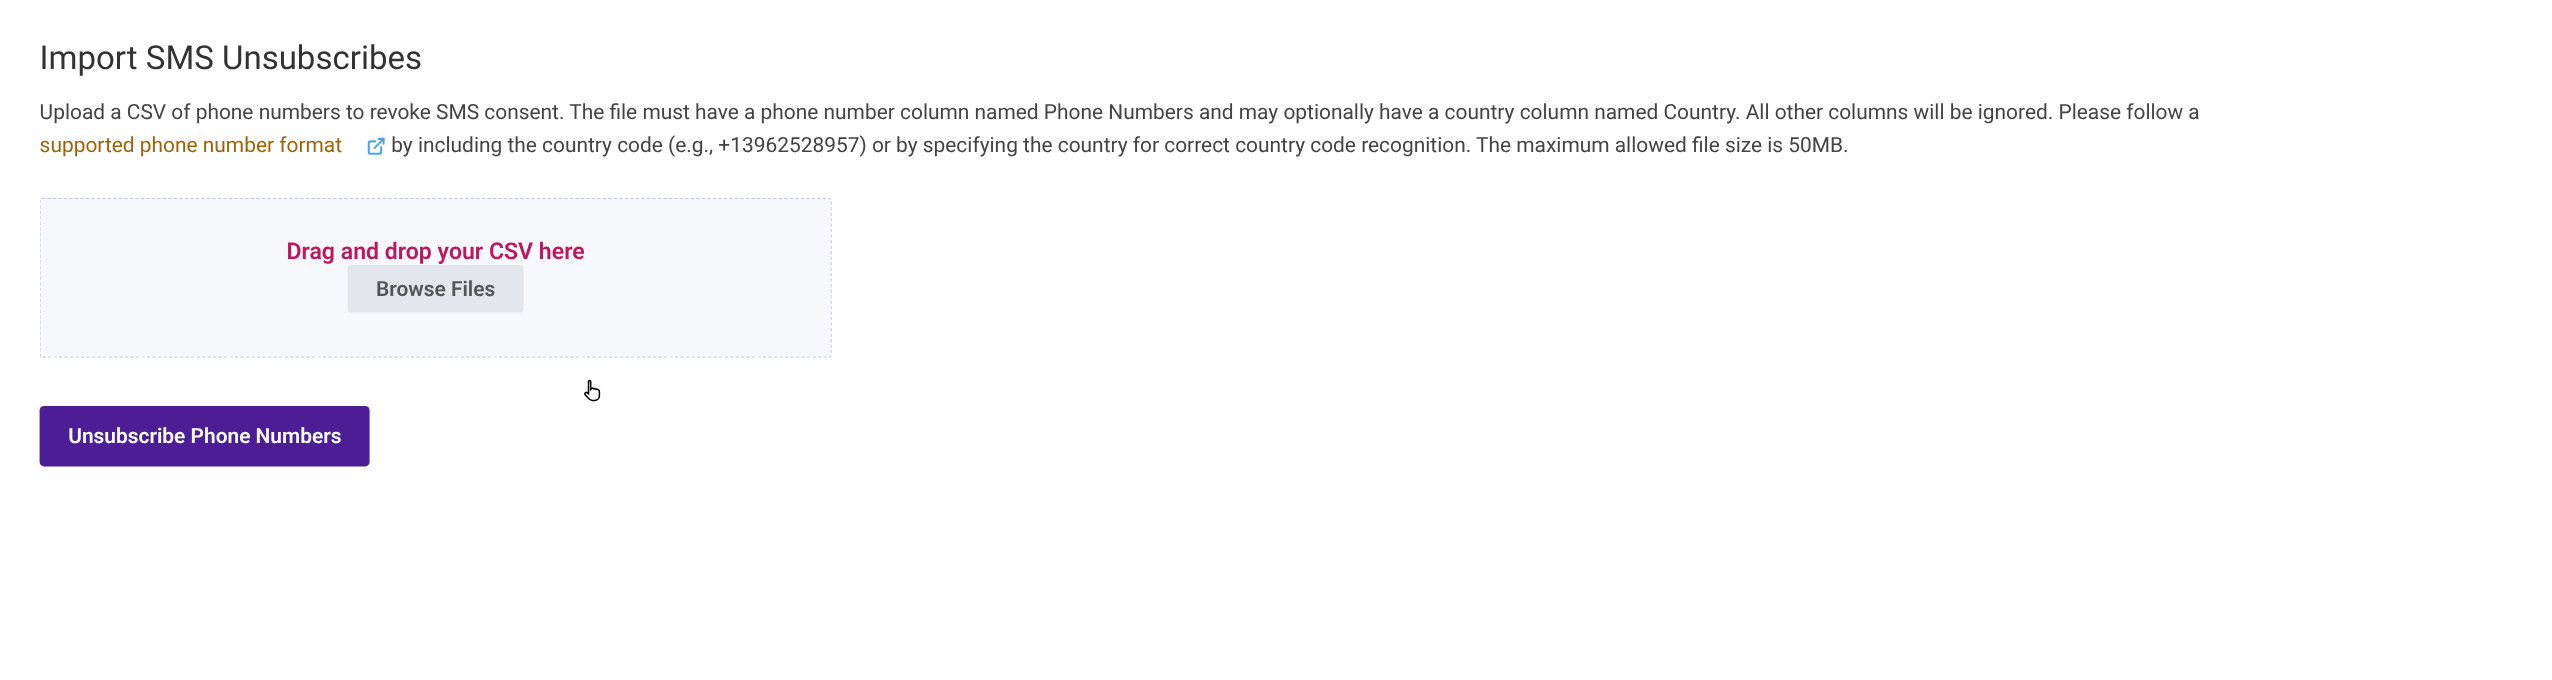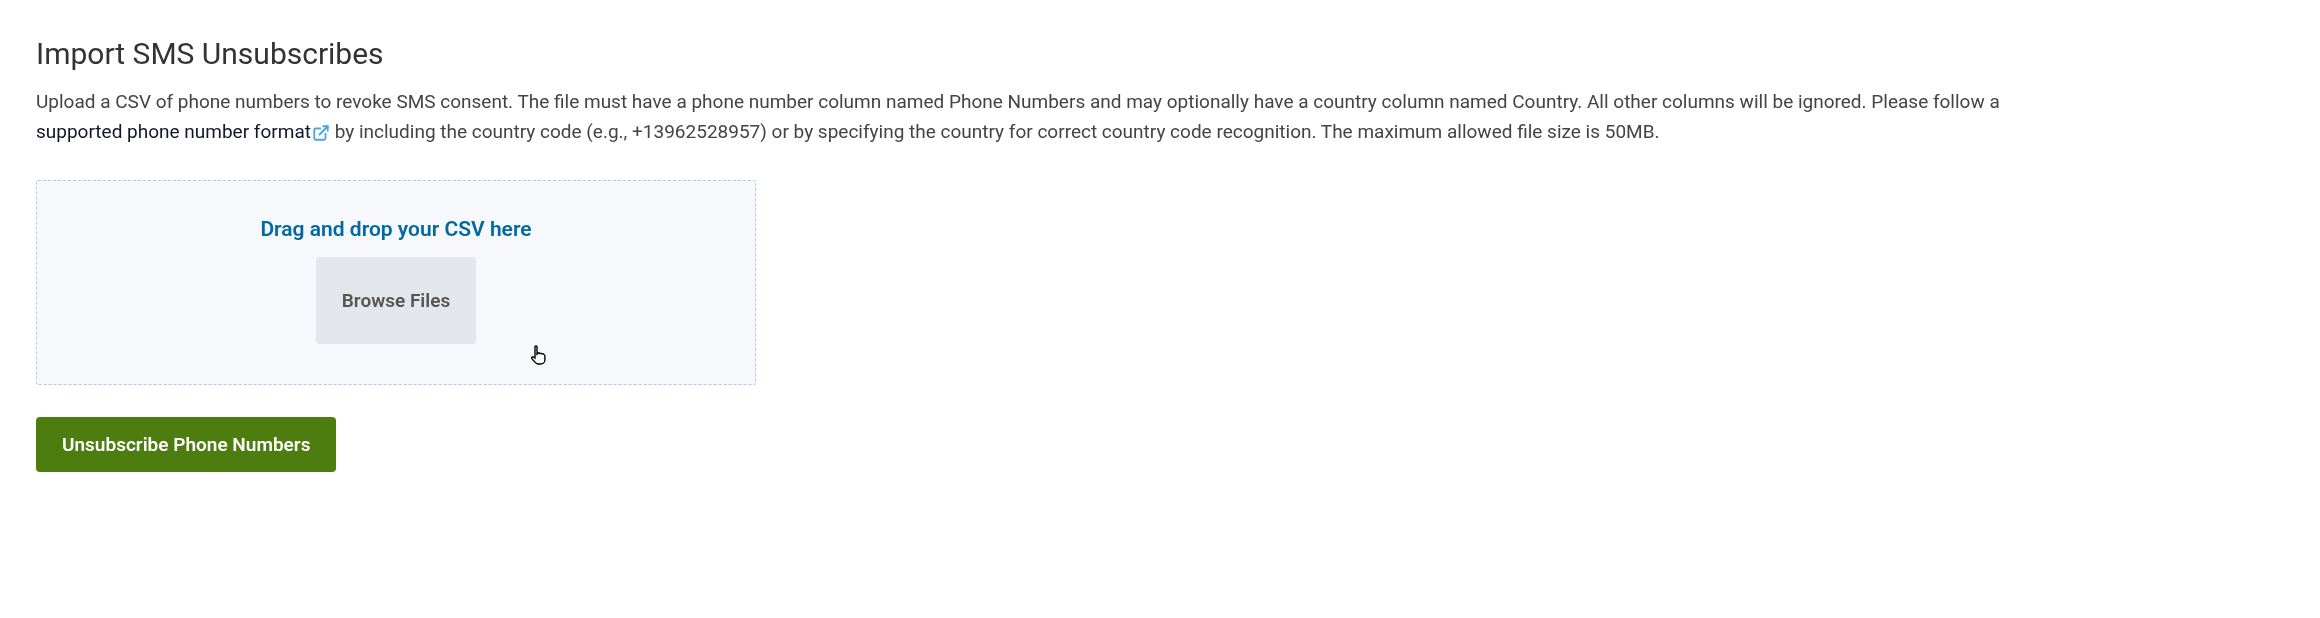--- a/index.html
+++ b/index.html
@@ -20,76 +20,77 @@
     margin-bottom: 16px;
   }
   .description {
     font-size: 19px;
     line-height: 1.6;
     color: #444;
     margin-bottom: 32px;
     max-width: 2240px;
   }
   .description-link {
-    color: #0f172a;
+    color: #a16207;
     text-decoration: none;
     display: inline-flex;
     align-items: center;
-    gap: 1px;
+    gap: 22px;
   }
   .external-icon {
     width: 18px;
     height: 18px;
     display: inline-flex;
     vertical-align: middle;
   }
   .dropzone {
     border: 1.5px dashed #b8c7dc;
     background: #f6f8fb;
     border-radius: 2px;
     width: 720px;
     padding: 36px 24px 40px 24px;
     text-align: center;
     margin-bottom: 32px;
     position: relative;
   }
   .dropzone-title {
     font-size: 21px;
     font-weight: 600;
-    color: #0369a1;
-    margin-bottom: 16px;
+    color: #be185d;
+    margin-bottom: 0;
   }
   .dropzone-or {
     font-size: 18px;
     color: #555;
     margin-bottom: 14px;
   }
   .browse-button {
     display: inline-block;
     background: #e3e6ea;
     color: #555;
     border: none;
-    padding: 32px 26px;
+    padding: 10px 26px;
     font-size: 19px;
     font-weight: 600;
     border-radius: 3px;
     cursor: pointer;
     font-family: inherit;
   }
   .submit-button {
     display: inline-block;
-    background: #4d7c0f;
+    background: #4c1d95;
     color: #ffffff;
     border: none;
     padding: 16px 26px;
     font-size: 19px;
     font-weight: 600;
     border-radius: 4px;
     cursor: pointer;
     font-family: inherit;
+    margin-top: 12px;
   }
   .cursor-pointer {
     position: absolute;
     left: 490px;
     top: 162px;
     width: 24px;
     height: 24px;
     pointer-events: none;
   }
 </style>

